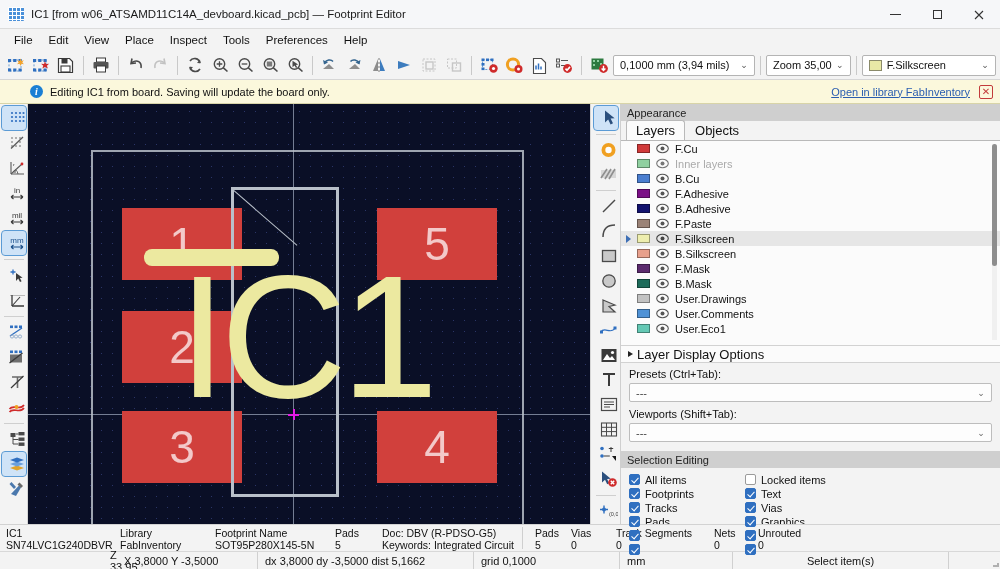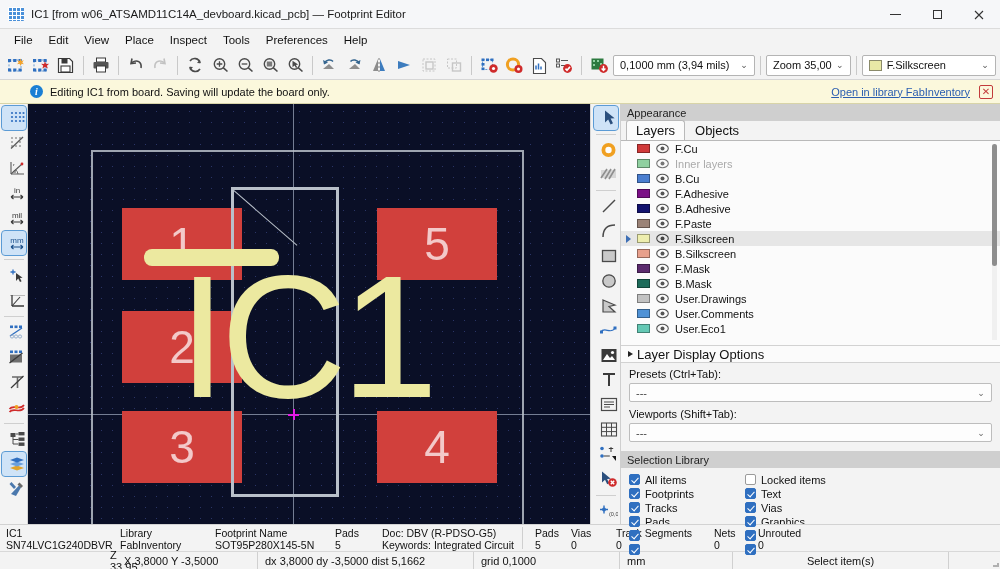--- a/index.html
+++ b/index.html
@@ -908,21 +908,21 @@
           <span>---</span>
           <span class="carrow">⌄</span>
         </div>
         <div class="pv-label">Viewports (Shift+Tab):</div>
         <div class="pv-combo">
           <span>---</span>
           <span class="carrow">⌄</span>
         </div>
       </div>
 
-      <div class="selfilter-head">Selection Library</div>
+      <div class="selfilter-head">Selection Editing</div>
       <div class="filtergrid">
         <div class="fitem">
           <span class="cbox on"></span>
           <span>All items</span>
         </div>
         <div class="fitem">
           <span class="cbox"></span>
           <span>Locked items</span>
         </div>
         <div class="fitem">

